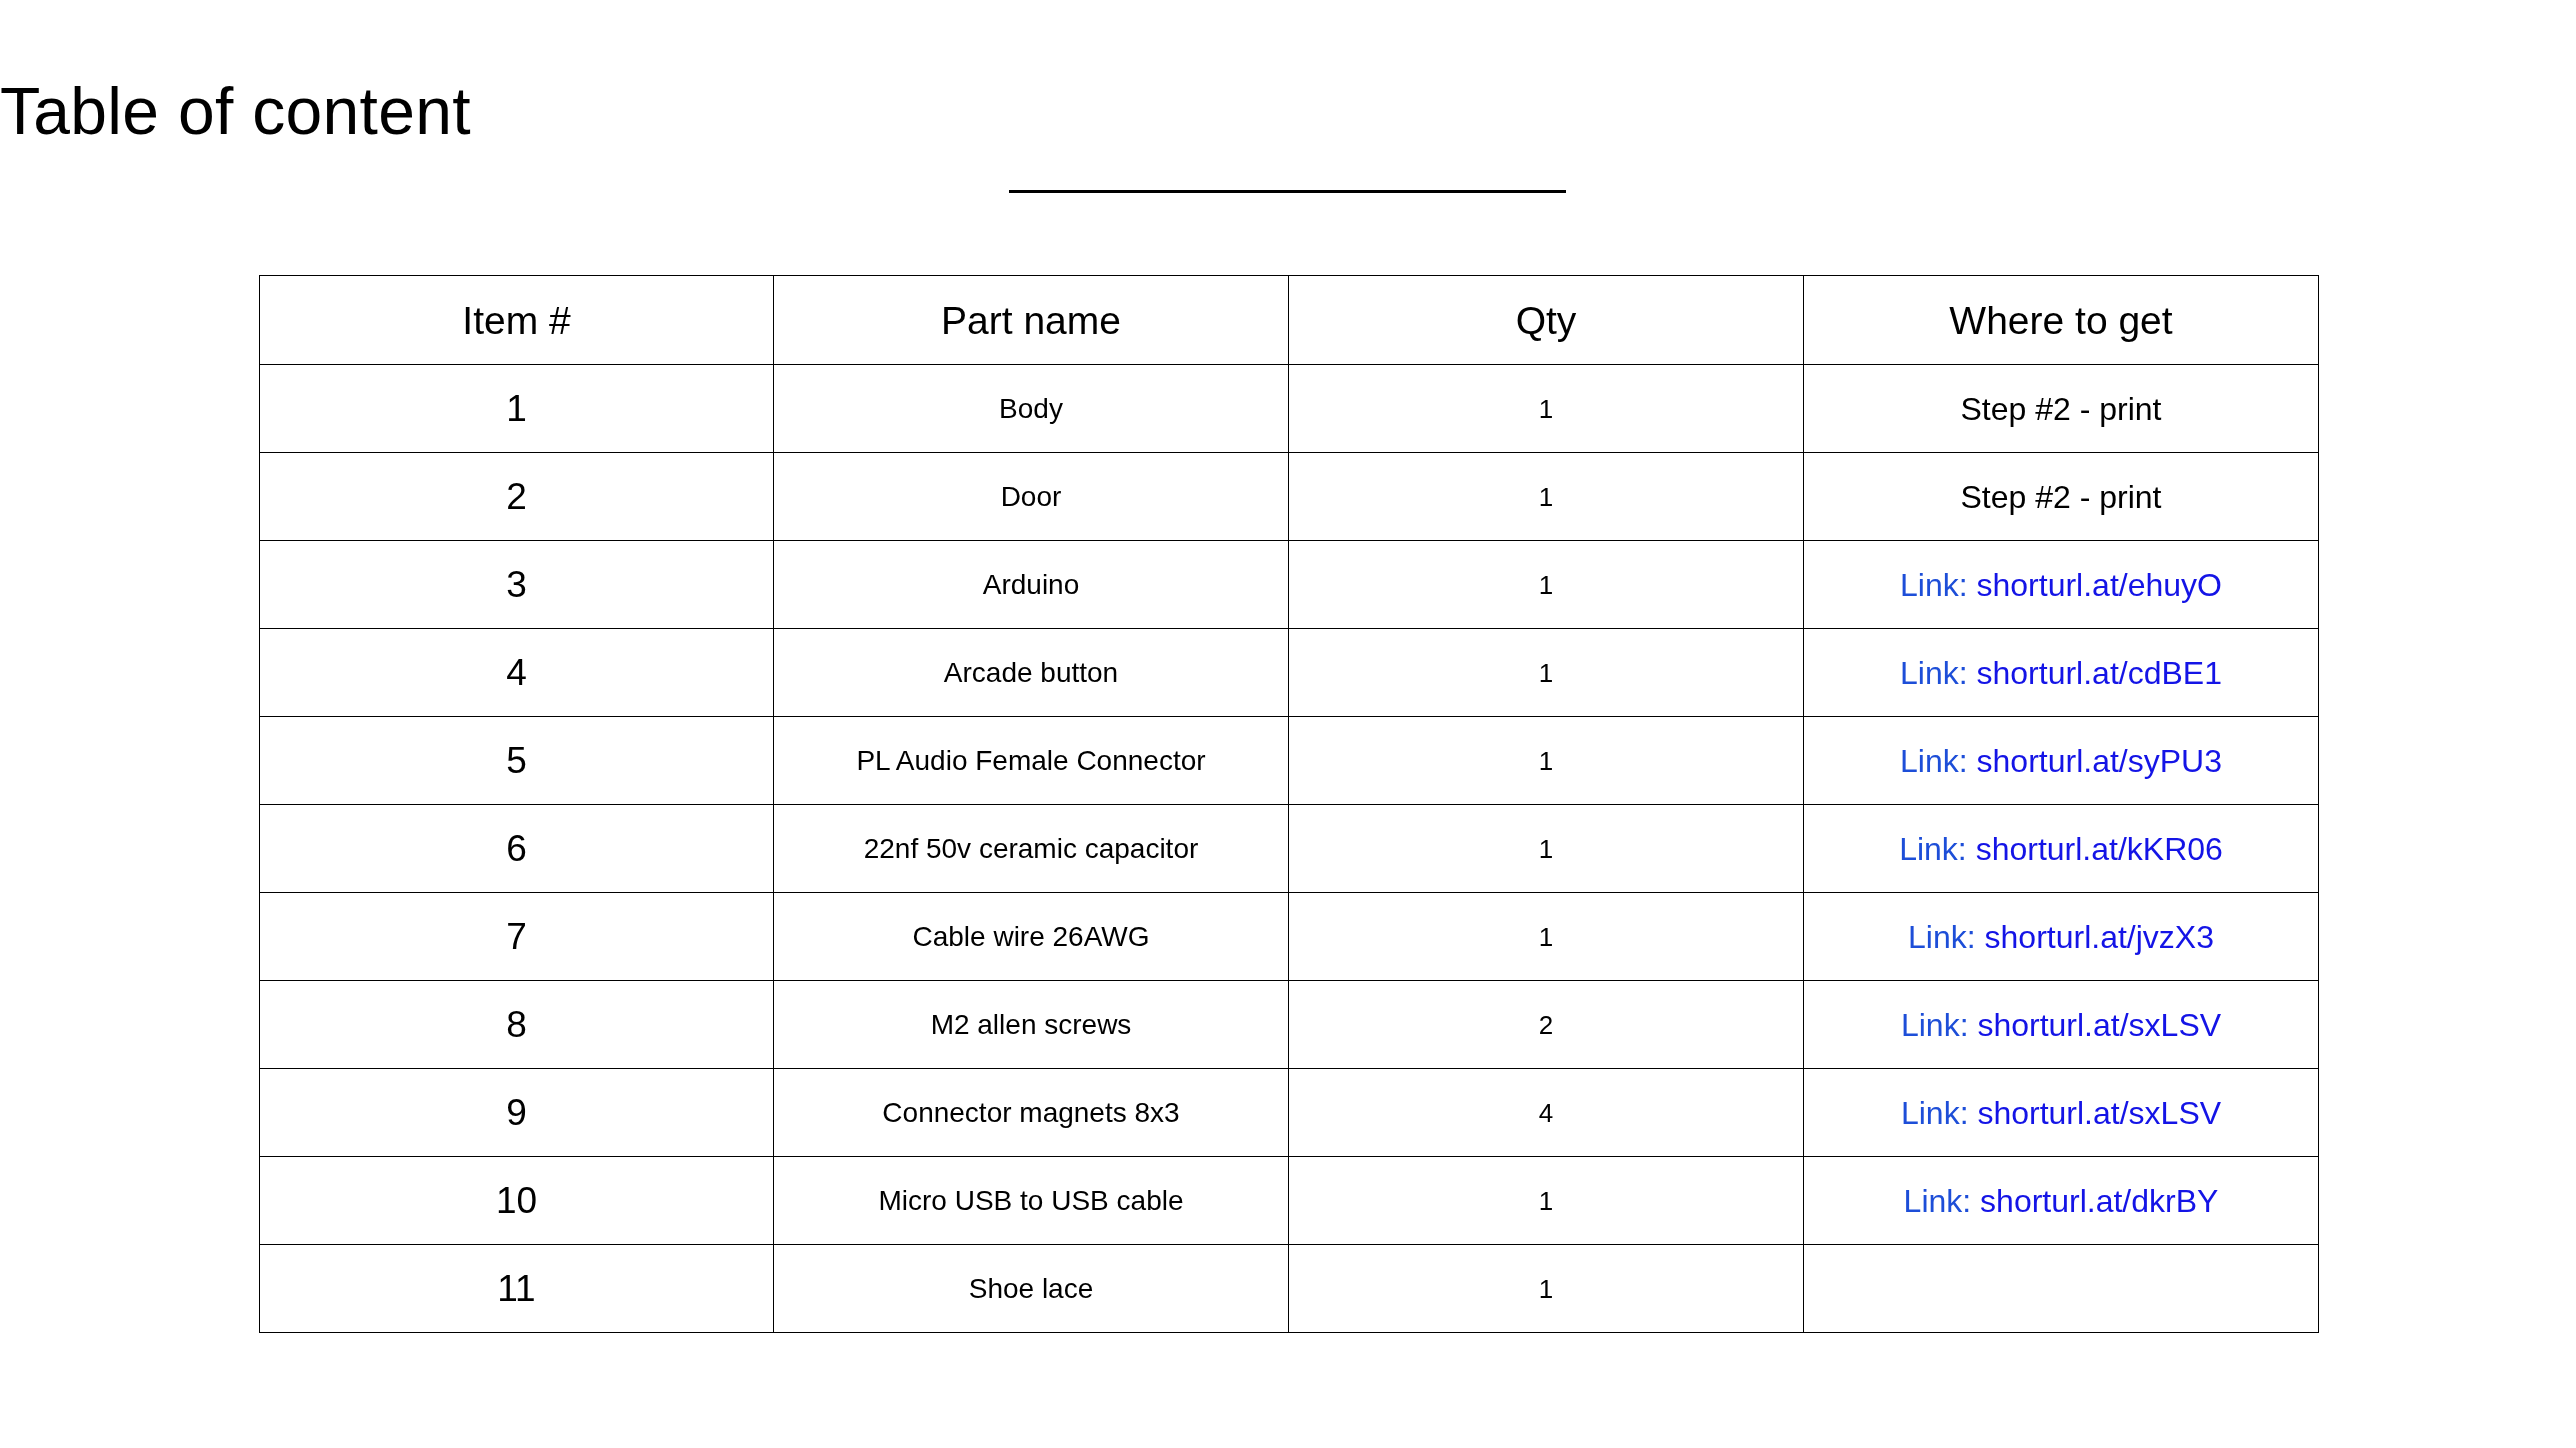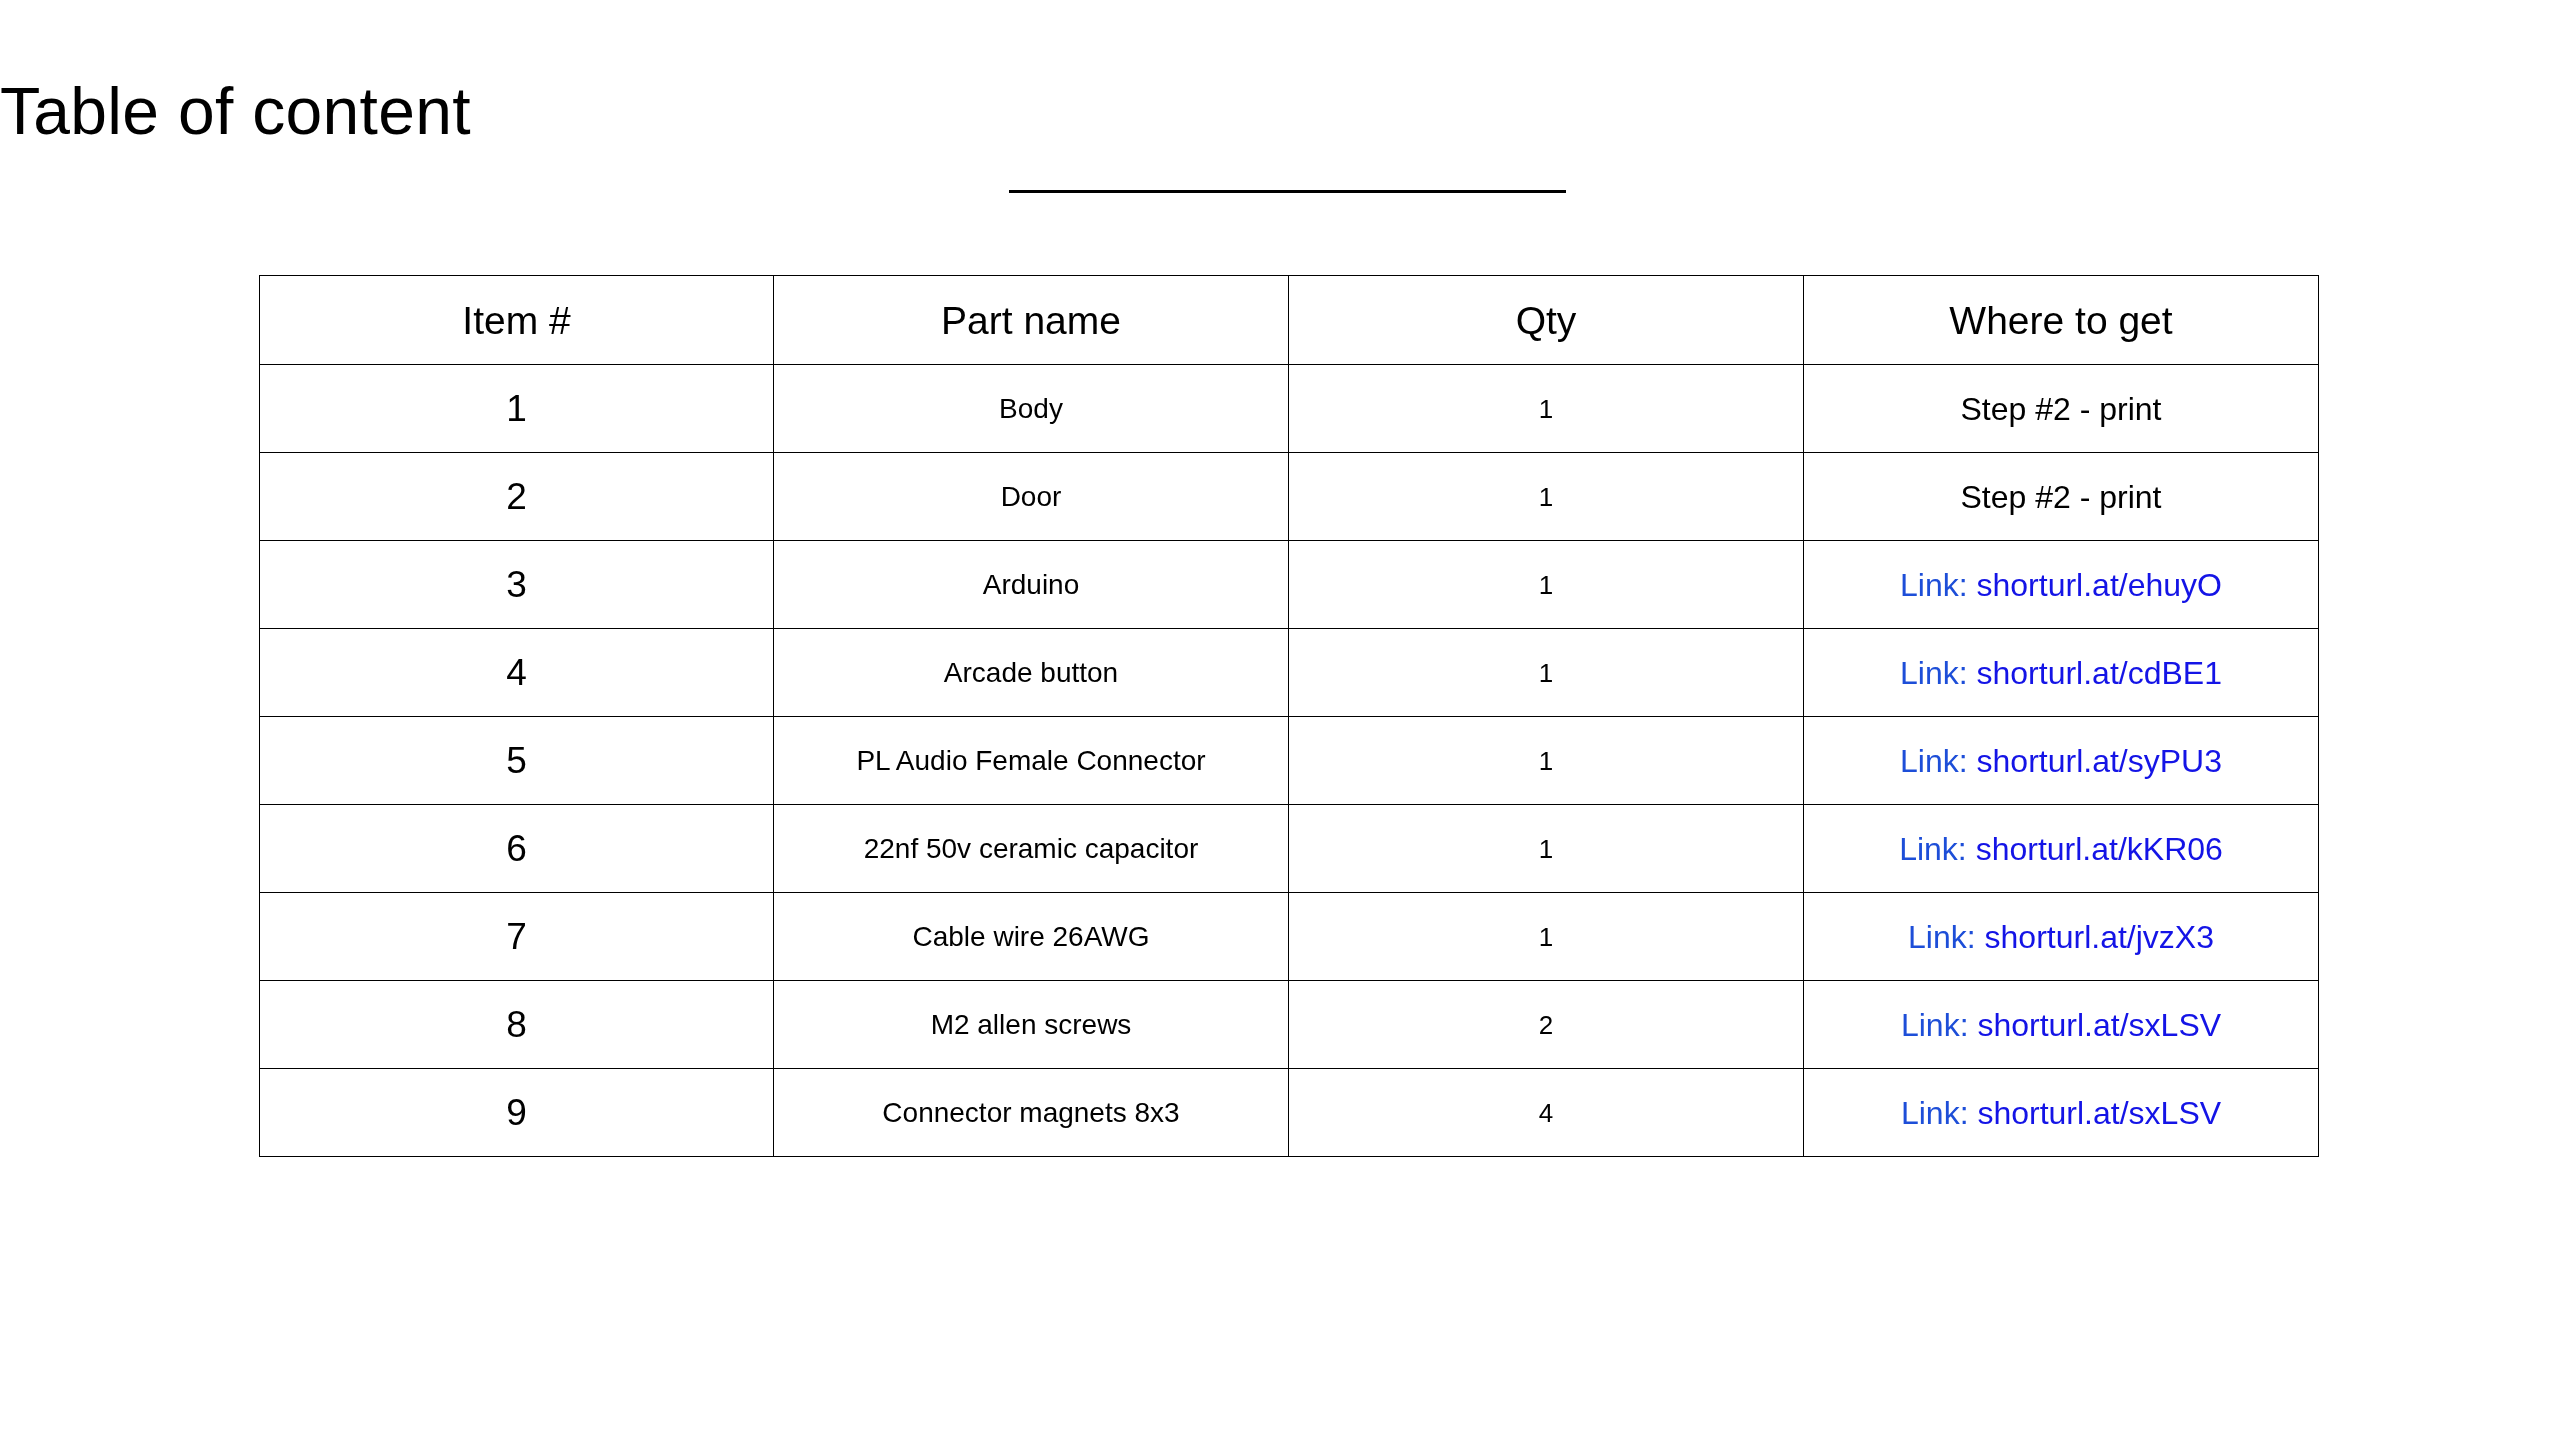--- a/index.html
+++ b/index.html
@@ -181,16 +181,28 @@
           <td class="part">M2 allen screws</td>
           <td class="qty">2</td>
           <td class="where"><span class="link-prefix">Link: </span><span class="link-url">shorturl.at/sxLSV</span></td>
         </tr>
         <tr>
           <td class="itemno">9</td>
           <td class="part">Connector magnets 8x3</td>
           <td class="qty">4</td>
           <td class="where"><span class="link-prefix">Link: </span><span class="link-url">shorturl.at/sxLSV</span></td>
         </tr>
+        <tr>
+          <td class="itemno">10</td>
+          <td class="part">Micro USB to USB cable</td>
+          <td class="qty">1</td>
+          <td class="where"><span class="link-prefix">Link: </span><span class="link-url">shorturl.at/dkrBY</span></td>
+        </tr>
+        <tr>
+          <td class="itemno">11</td>
+          <td class="part">Shoe lace</td>
+          <td class="qty">1</td>
+          <td class="where"><span class="empty-cell"></span></td>
+        </tr>
       </tbody>
   </table>
 </div>
 
 
 </body></html>

